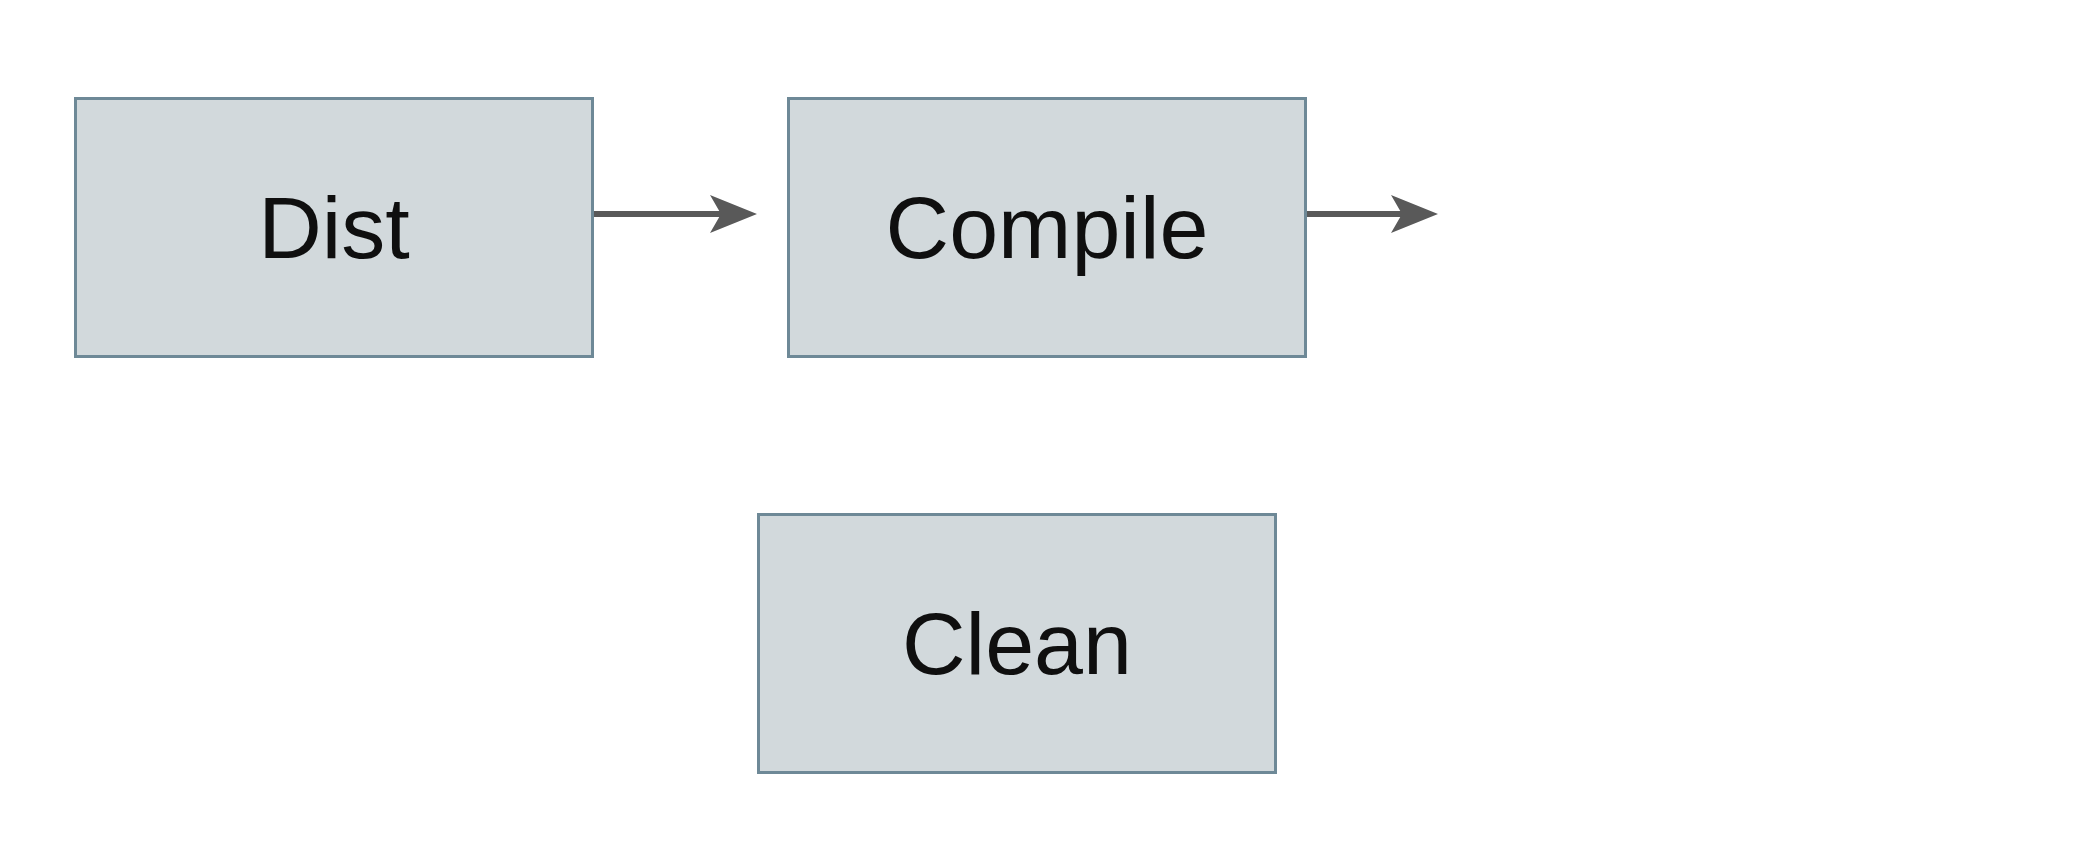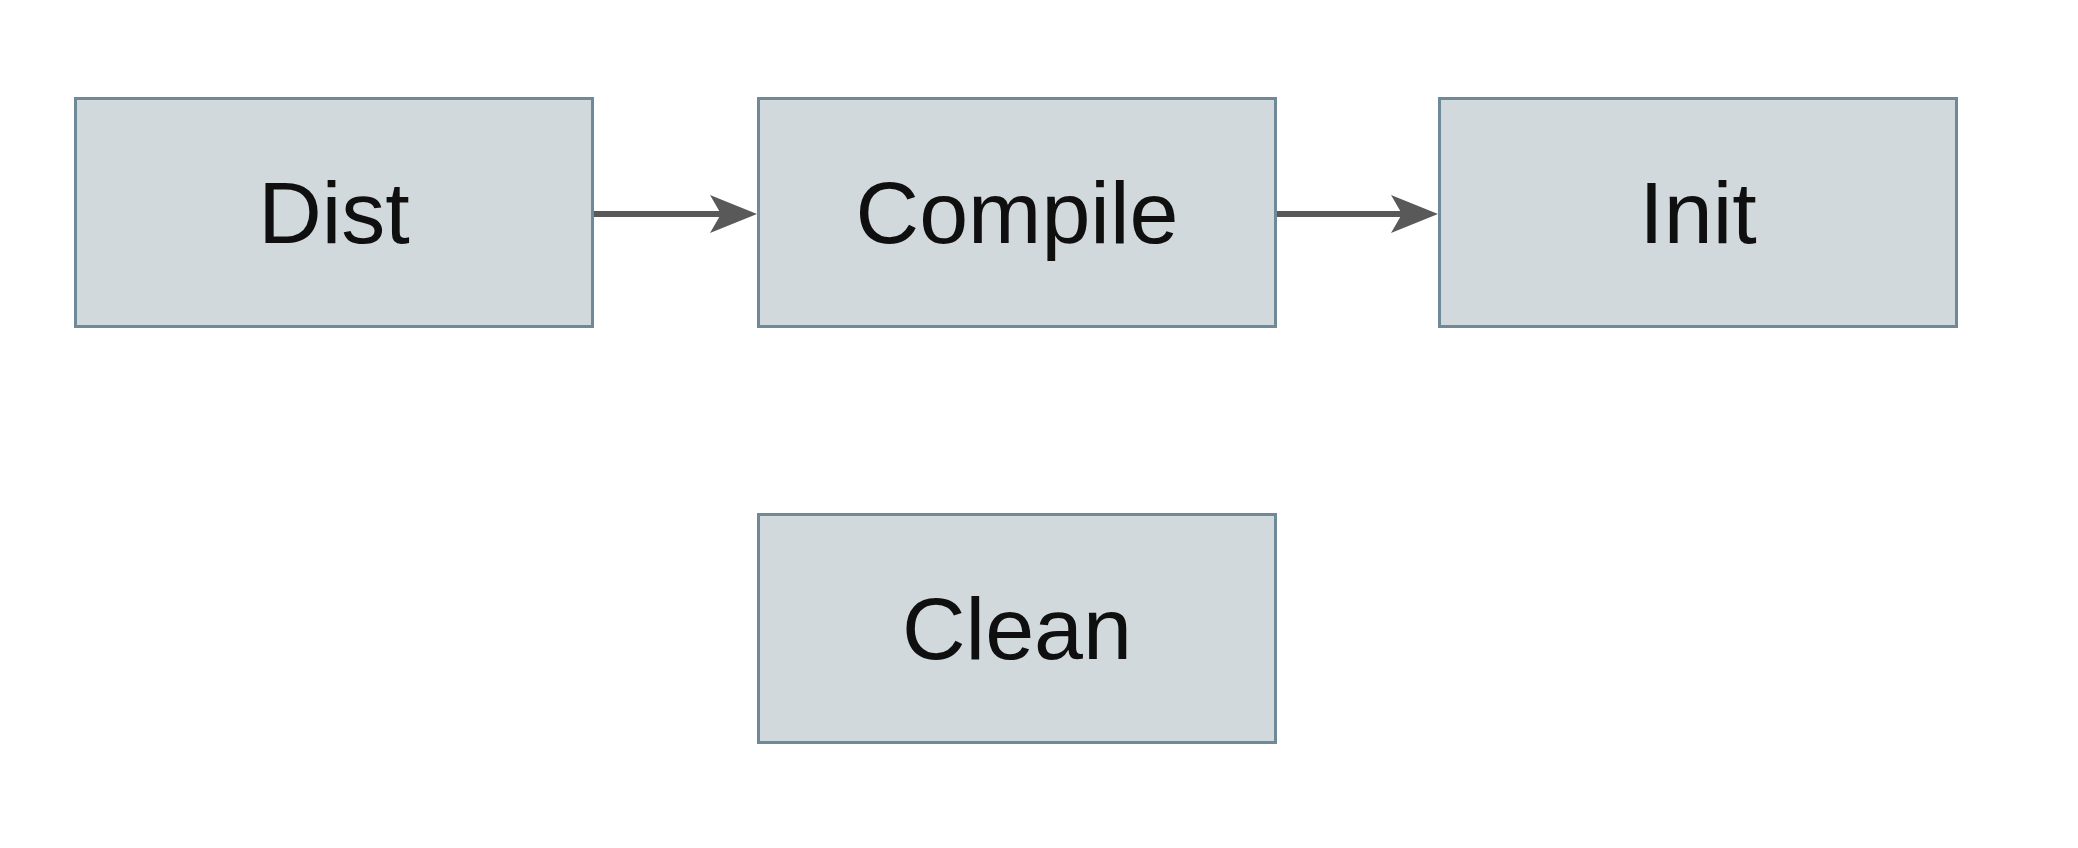--- a/index.html
+++ b/index.html
@@ -27,37 +27,37 @@
     stroke: var(--arrow, #595959);
     stroke-width: 6;
   }
   .edge-head {
     fill: var(--arrow, #595959);
     stroke: none;
   }
   .node {
     position: absolute;
     width: 520px;
-    height: 231px;
+    height: 261px;
     background: var(--node-fill, #d2d9dc);
     border: 3px solid var(--node-border, #6e8997);
     box-sizing: border-box;
     display: flex;
     align-items: center;
     justify-content: center;
   }
   .node-label {
     color: var(--node-text, #0f0f0f);
     font-size: 88px;
     font-weight: 400;
     line-height: 1;
     white-space: nowrap;
   }
   .node-dist    { left: 74px;   top: 97px;  }
-  .node-compile { left: 757px;  top: 97px;  }
+  .node-compile { left: 787px;  top: 97px;  }
   .node-init    { left: 1438px; top: 97px;  }
   .node-clean   { left: 757px;  top: 513px; text-align: center; }
 </style>
 </head>
 <body>
 
 <div class="canvas">
 
   <svg class="edges" viewBox="0 0 2078 848" xmlns="http://www.w3.org/2000/svg">
     <g>
@@ -71,21 +71,18 @@
   </svg>
 
   <div class="node node-dist">
     <span class="node-label">Dist</span>
   </div>
 
   <div class="node node-compile">
     <span class="node-label">Compile</span>
   </div>
 
-  <div class="node node-init">
-    <span class="node-label">Init</span>
-  </div>
 
   <div class="node node-clean">
     <span class="node-label">Clean</span>
   </div>
 
 </div>
 
 </body></html>

